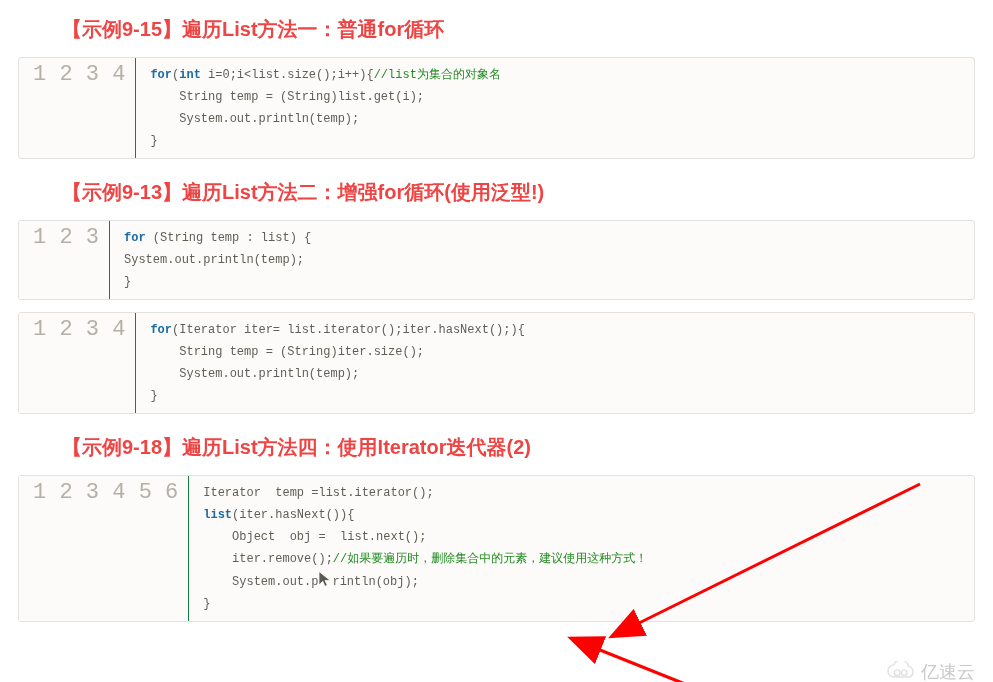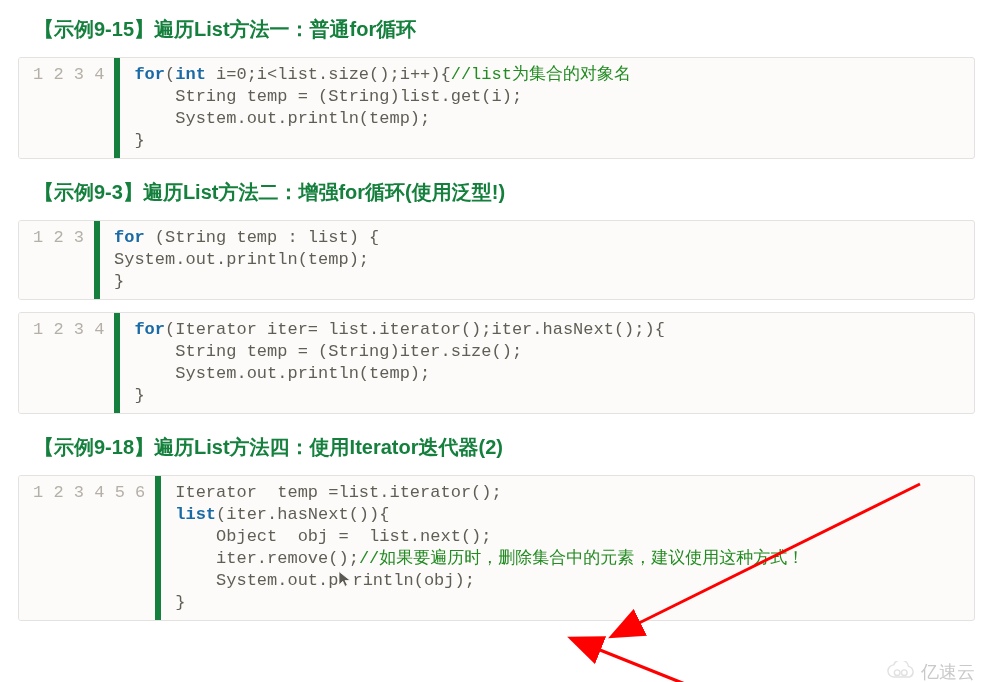--- a/index.html
+++ b/index.html
@@ -9,49 +9,50 @@
     }
     body {
       font-family: "Microsoft YaHei", Arial, sans-serif;
       background: #ffffff;
       width: 993px;
       padding: 0;
     }
     .example-heading {
       font-size: 20px;
       font-weight: bold;
-      color: #15803d;
+      color: #ef4444;
       padding: 8px 34px;
       margin-top: 8px;
       margin-bottom: 6px;
+      margin-left: 28px;
     }
     .code-block {
       display: flex;
       margin: 0 18px 12px 18px;
       border: 1px solid #e3e2e0;
       border-radius: 3px;
       background: #fcfbf9;
       overflow: hidden;
     }
     .gutter {
       background: #fcfbf9;
-      border-right: 6px solid #15803d;
+      border-right: 1px solid #15803d;
       padding: 6px 10px 6px 14px;
       text-align: right;
       color: #b4b0a8;
       font-family: Consolas, "Courier New", monospace;
-      font-size: 17px;
+      font-size: 22px;
       line-height: 22px;
       user-select: none;
       min-width: 44px;
     }
     .code-lines {
       padding: 6px 10px 6px 14px;
       font-family: Consolas, "Courier New", monospace;
-      font-size: 17px;
+      font-size: 12px;
       line-height: 22px;
       color: #5f5f56;
       white-space: pre;
       flex: 1;
       position: relative;
     }
     .kw {
       color: #1a6aa6;
       font-weight: bold;
     }
@@ -96,21 +97,21 @@
     <div class="gutter"><span>1</span>
 <span>2</span>
 <span>3</span>
 <span>4</span></div>
     <div class="code-lines"><span class="kw">for</span><span>(</span><span class="kw">int</span><span> i=0;i&lt;list.size();i++){</span><span class="cmt">//list为集合的对象名</span>
 <span>    String temp = (String)list.get(i);</span>
 <span>    System.out.println(temp);</span>
 <span>}</span></div>
   </div>
 
-  <h2 class="example-heading">【示例9-3】遍历List方法二：增强for循环(使用泛型!)</h2>
+  <h2 class="example-heading">【示例9-13】遍历List方法二：增强for循环(使用泛型!)</h2>
   <div class="code-block">
     <div class="gutter"><span>1</span>
 <span>2</span>
 <span>3</span></div>
     <div class="code-lines"><span class="kw">for</span><span> (String temp : list) {</span>
 <span>System.out.println(temp);</span>
 <span>}</span></div>
   </div>
 
   <div class="code-block">

